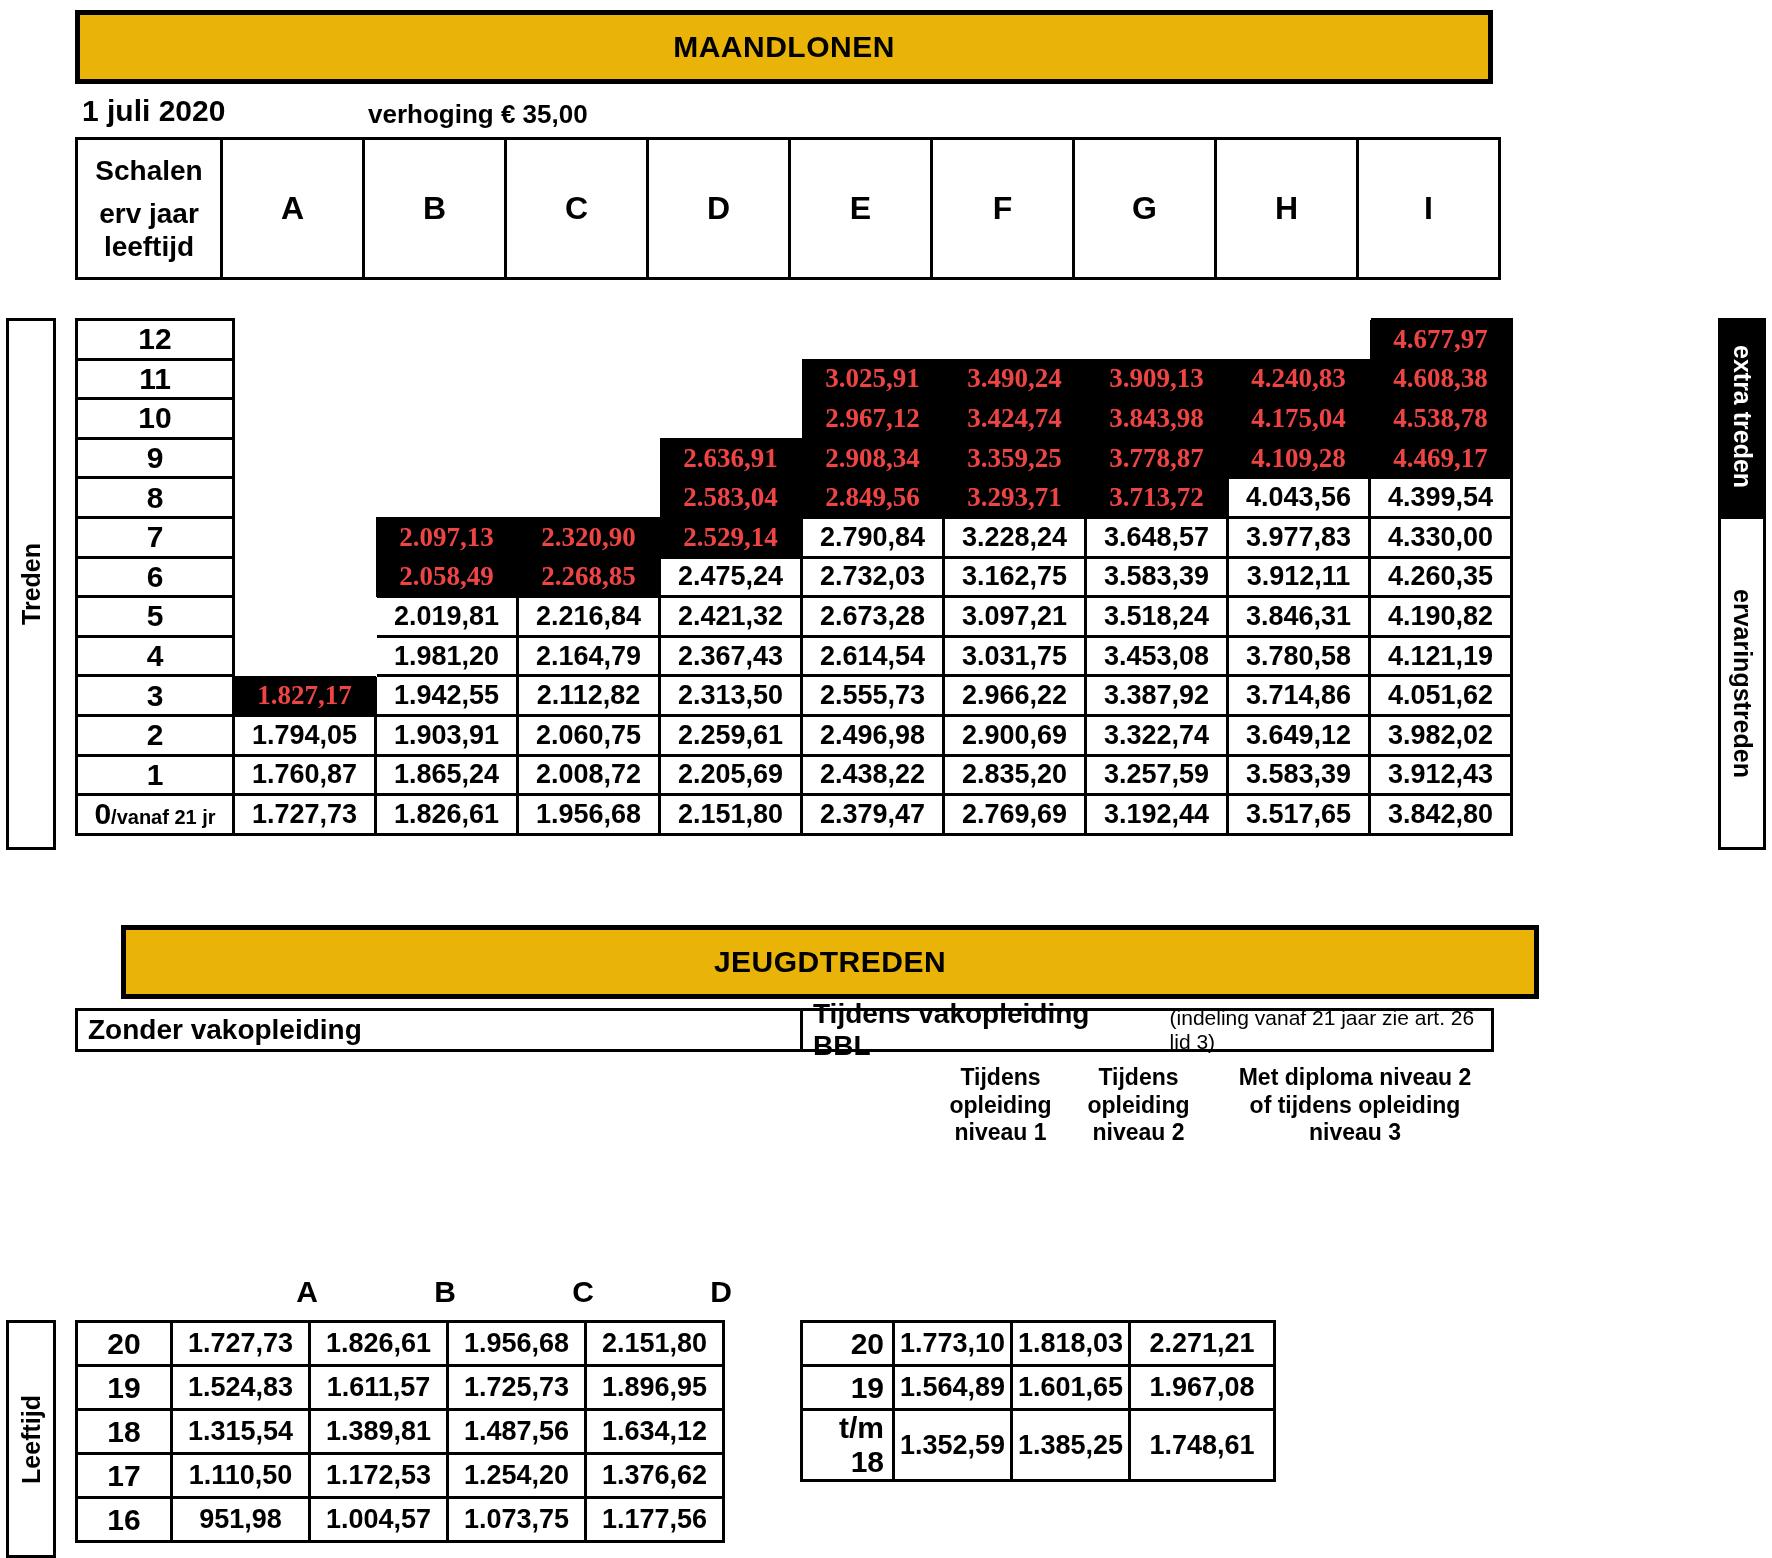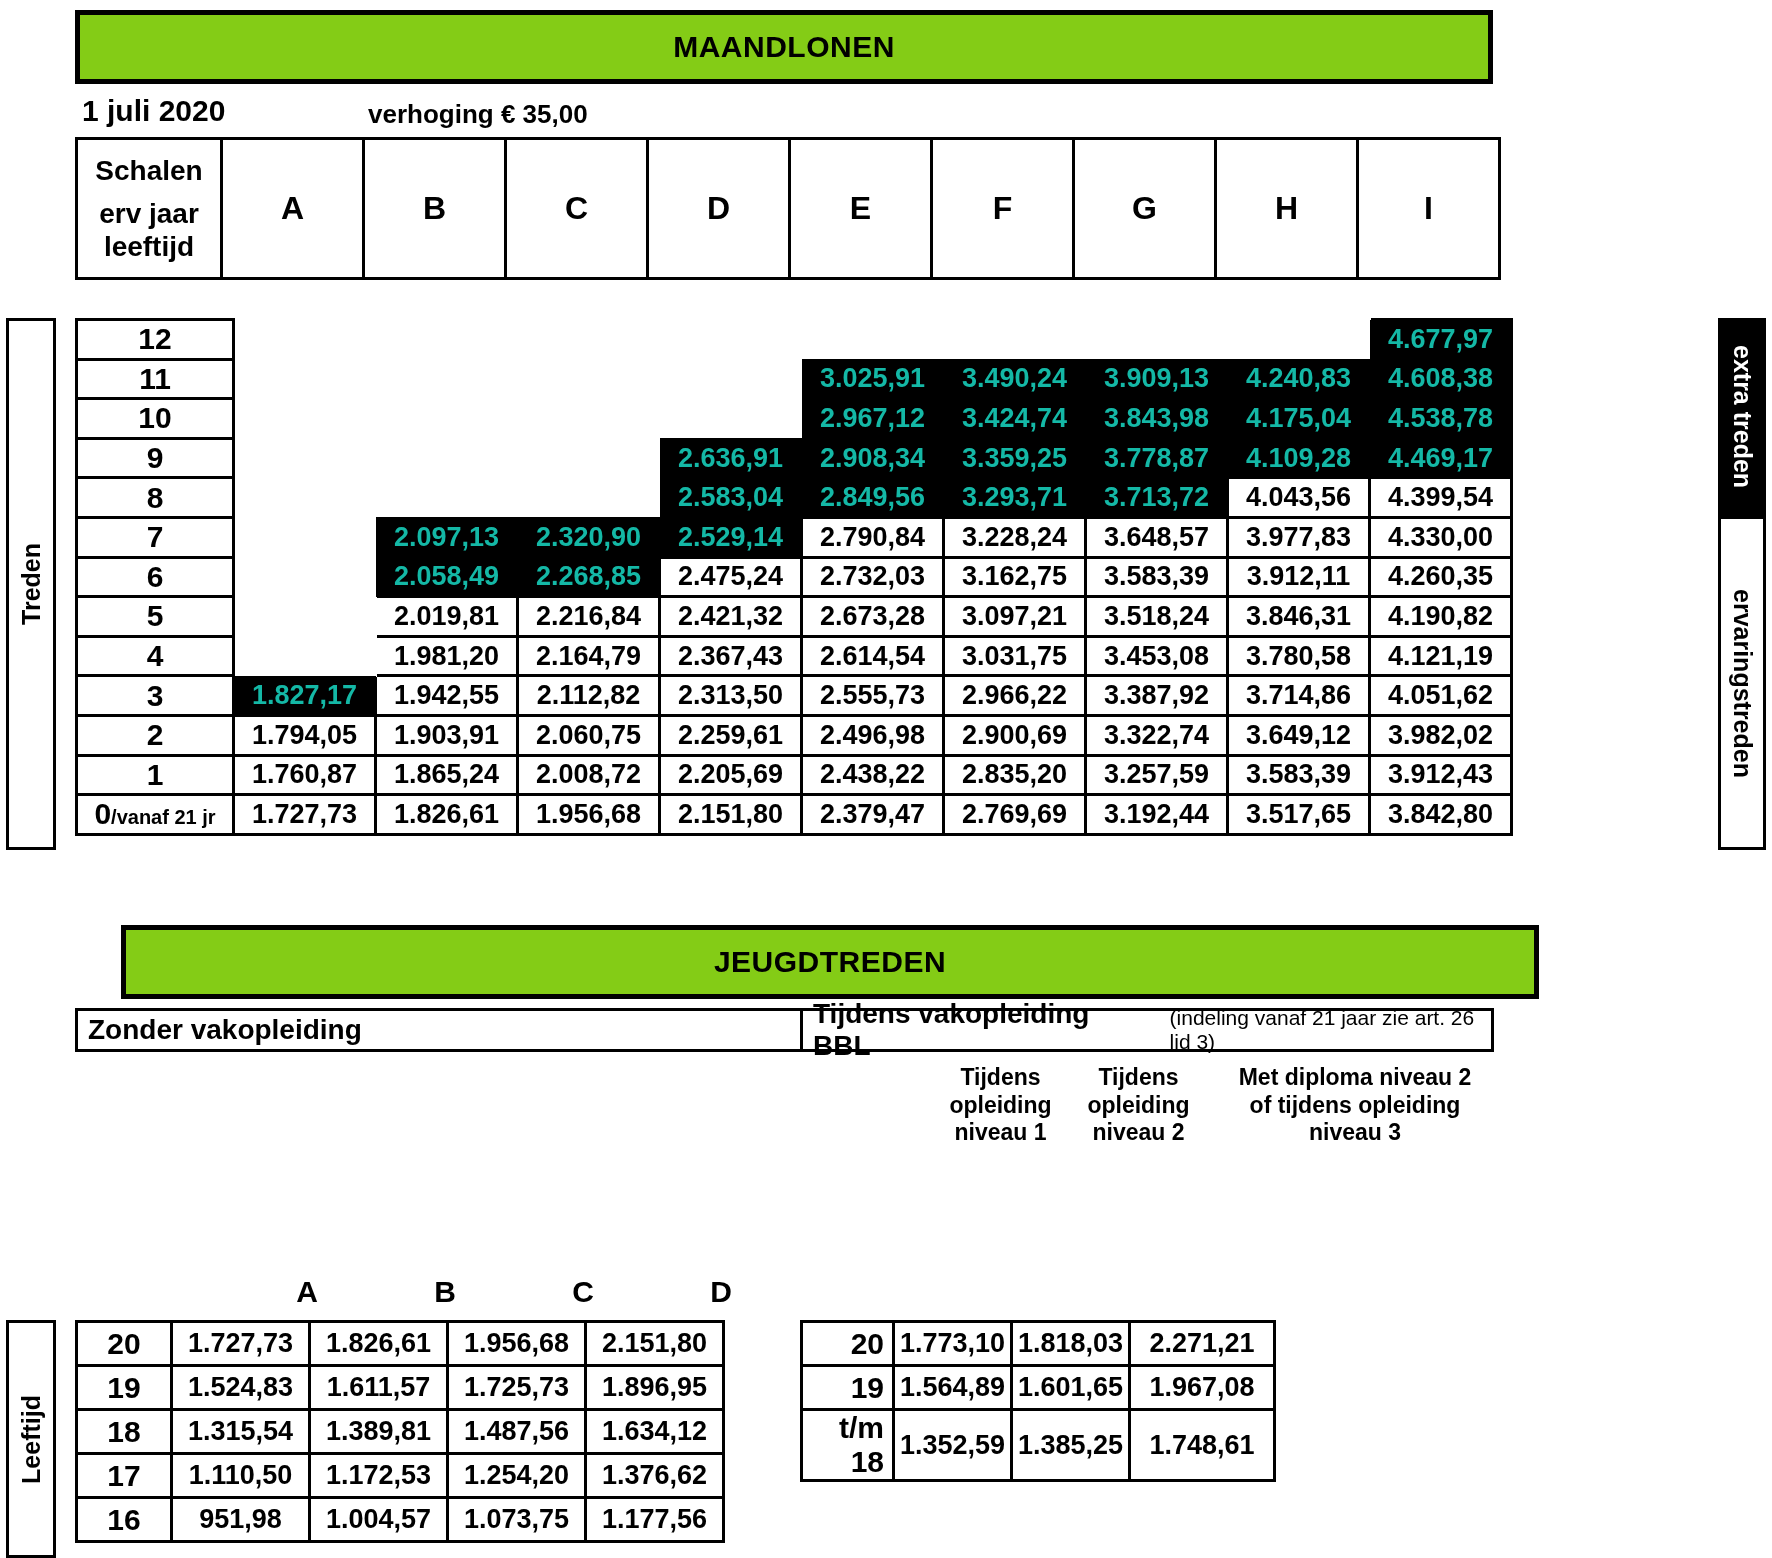--- a/index.html
+++ b/index.html
@@ -14,21 +14,21 @@
     color: #000000;
     position: relative;
     overflow: hidden;
   }
   .page { position: relative; width: 1772px; height: 1558px; }
 
   
   .banner {
     position: absolute;
     border: 5px solid #000;
-    background: #84cc16;
+    background: #eab308;
     display: flex;
     align-items: center;
     justify-content: center;
     font-weight: bold;
     letter-spacing: 0.5px;
   }
   .thinbox {
     position: absolute;
     border: 3px solid #000;
     background: #fff;
@@ -95,21 +95,21 @@
   #scale-head td.letter { width: 142px; font-size: 32px; }
 
   
   #main-body { left: 75px; top: 318px; }
   #main-body td { height: 39.6px; width: 142px; font-size: 27px; }
   #main-body td.step {
     width: 157px;
     font-size: 30px;
   }
   #main-body td.blank { border-color: transparent; background: #fff; }
-  #main-body td.dark { background: #000; color: #14b8a6; border-color: #000; }
+  #main-body td.dark { background: #000; color: #ef4444; border-color: #000; font-family: Liberation Serif, serif; }
   #main-body td.step0 { font-size: 30px; }
   #main-body td.step0 .sm { font-size: 20px; font-weight: bold; }
 
   
   #jeugd-left { left: 75px; top: 1320px; }
   #jeugd-left td { height: 44px; width: 138px; font-size: 27px; }
   #jeugd-left td.age { width: 95px; font-size: 30px; }
 
   #jeugd-right { left: 800px; top: 1320px; }
   #jeugd-right td { height: 44px; width: 118px; font-size: 27px; }

